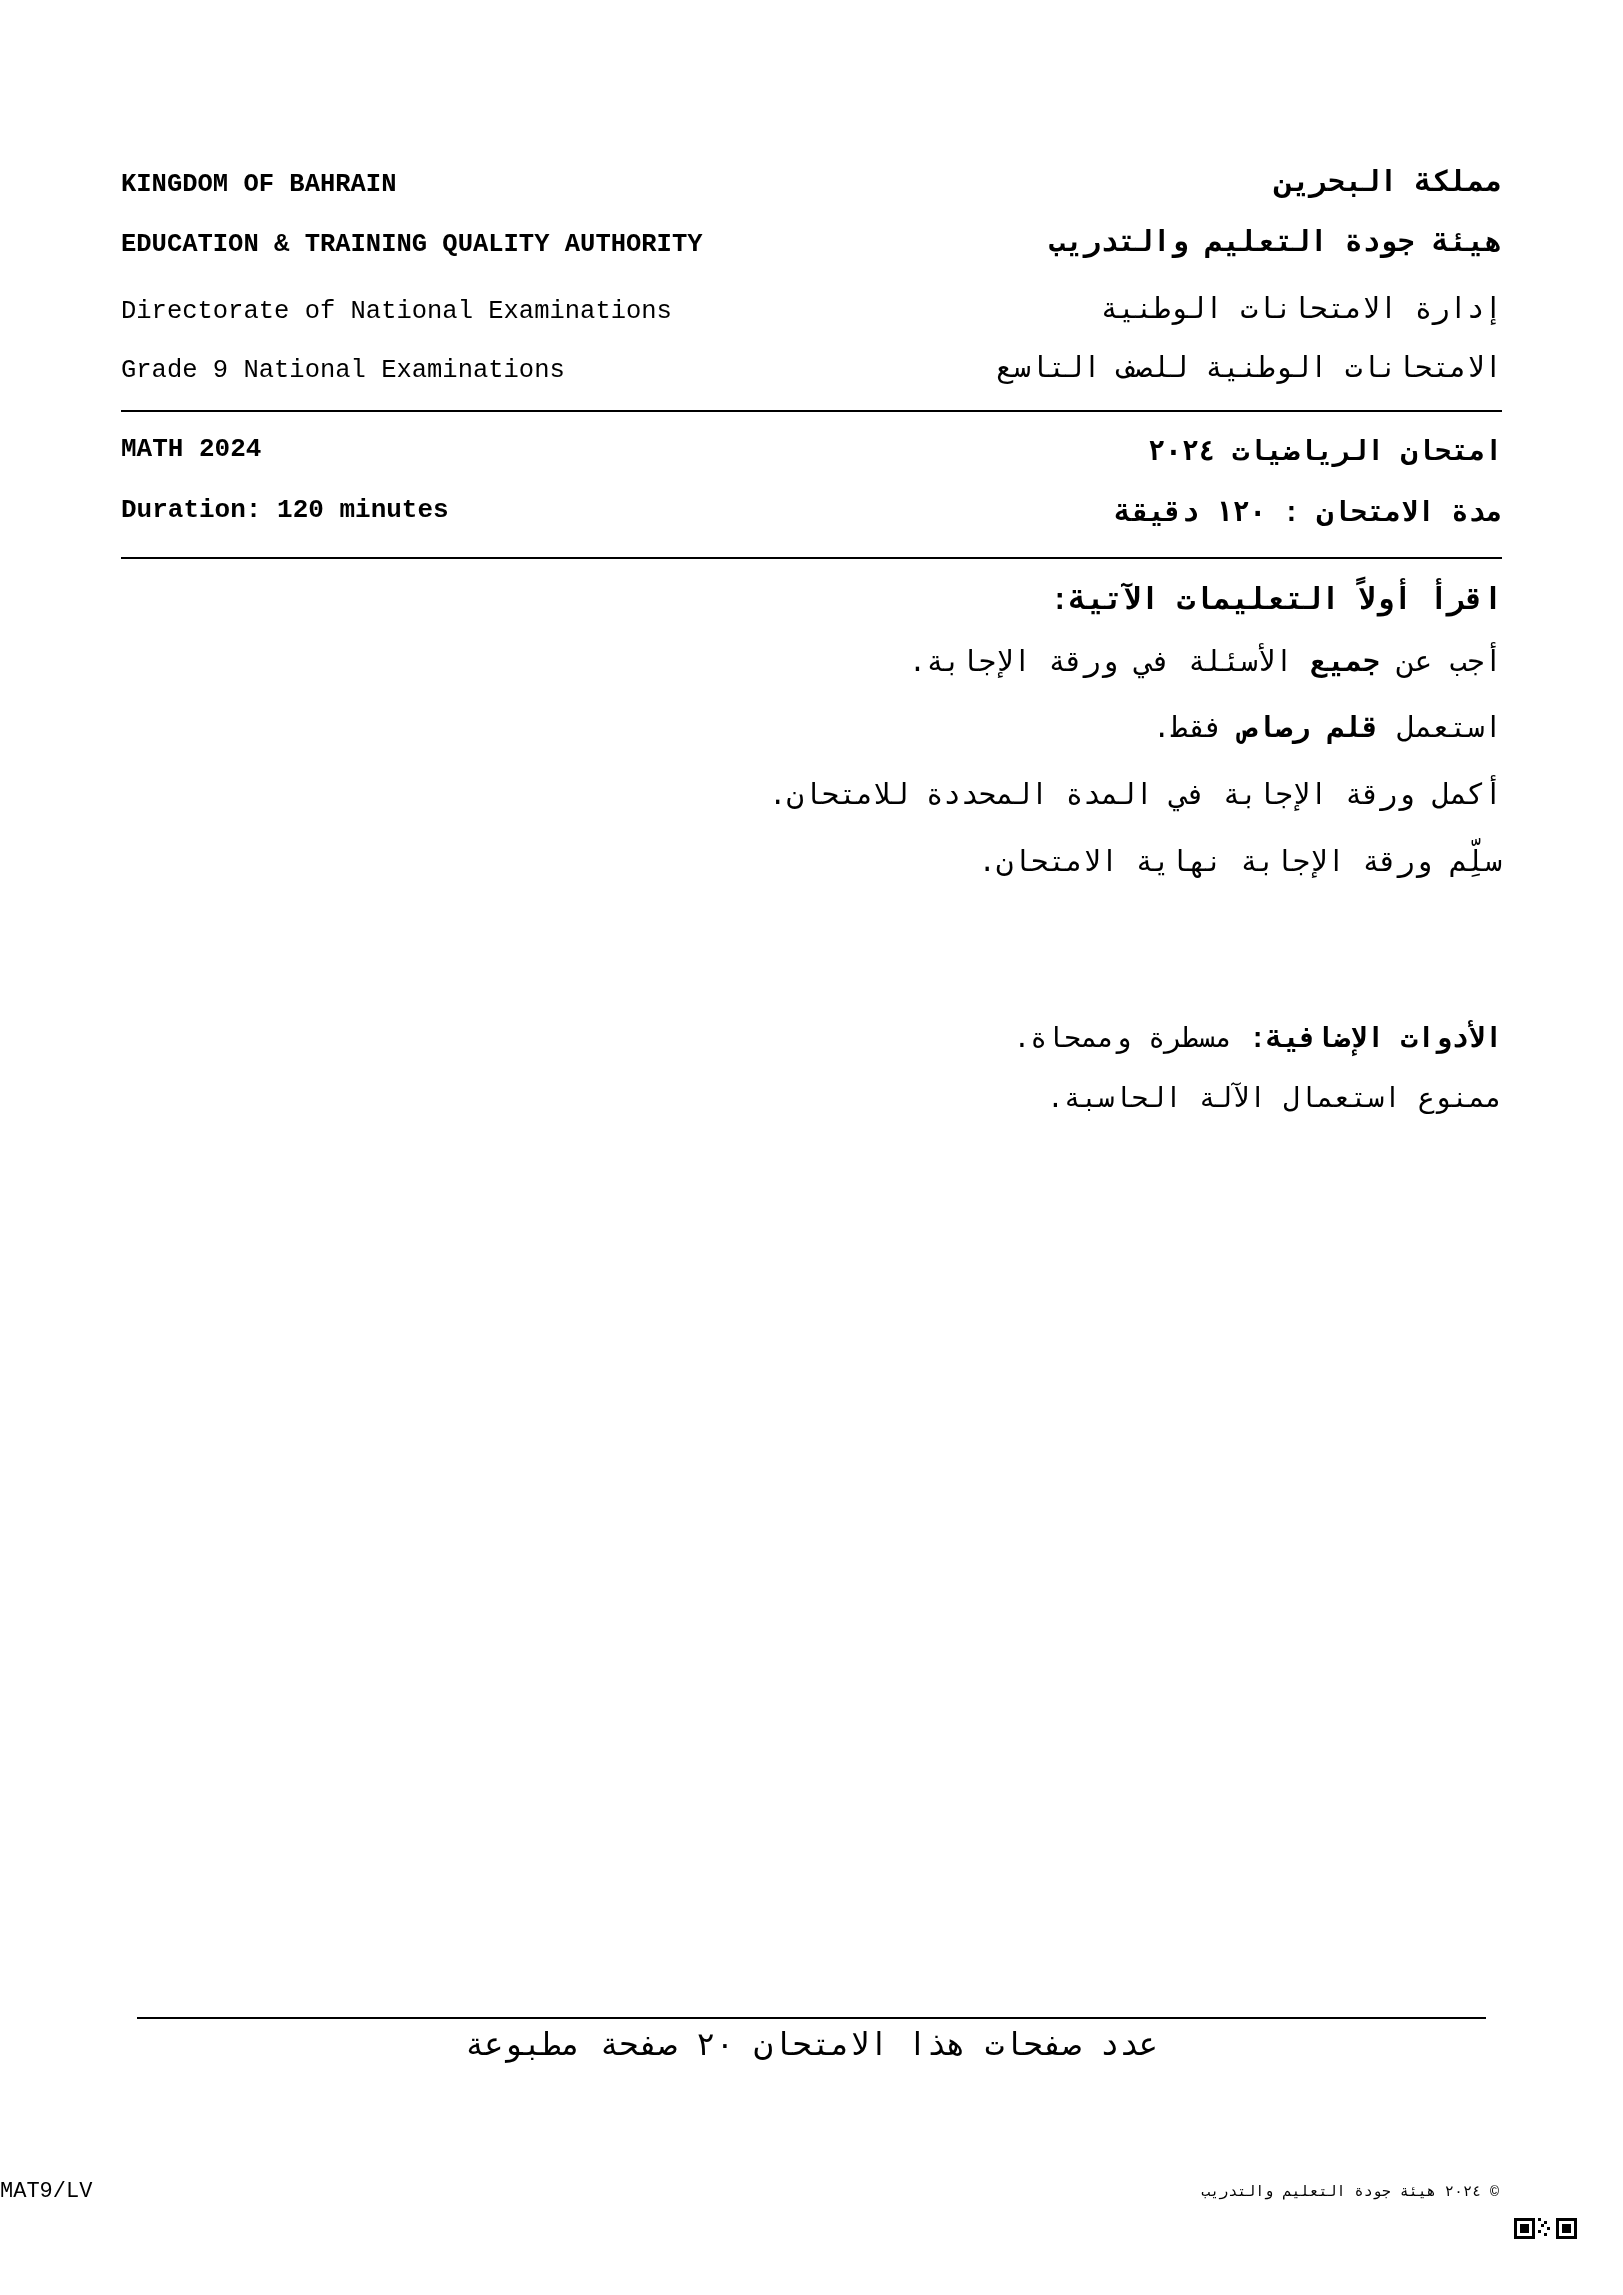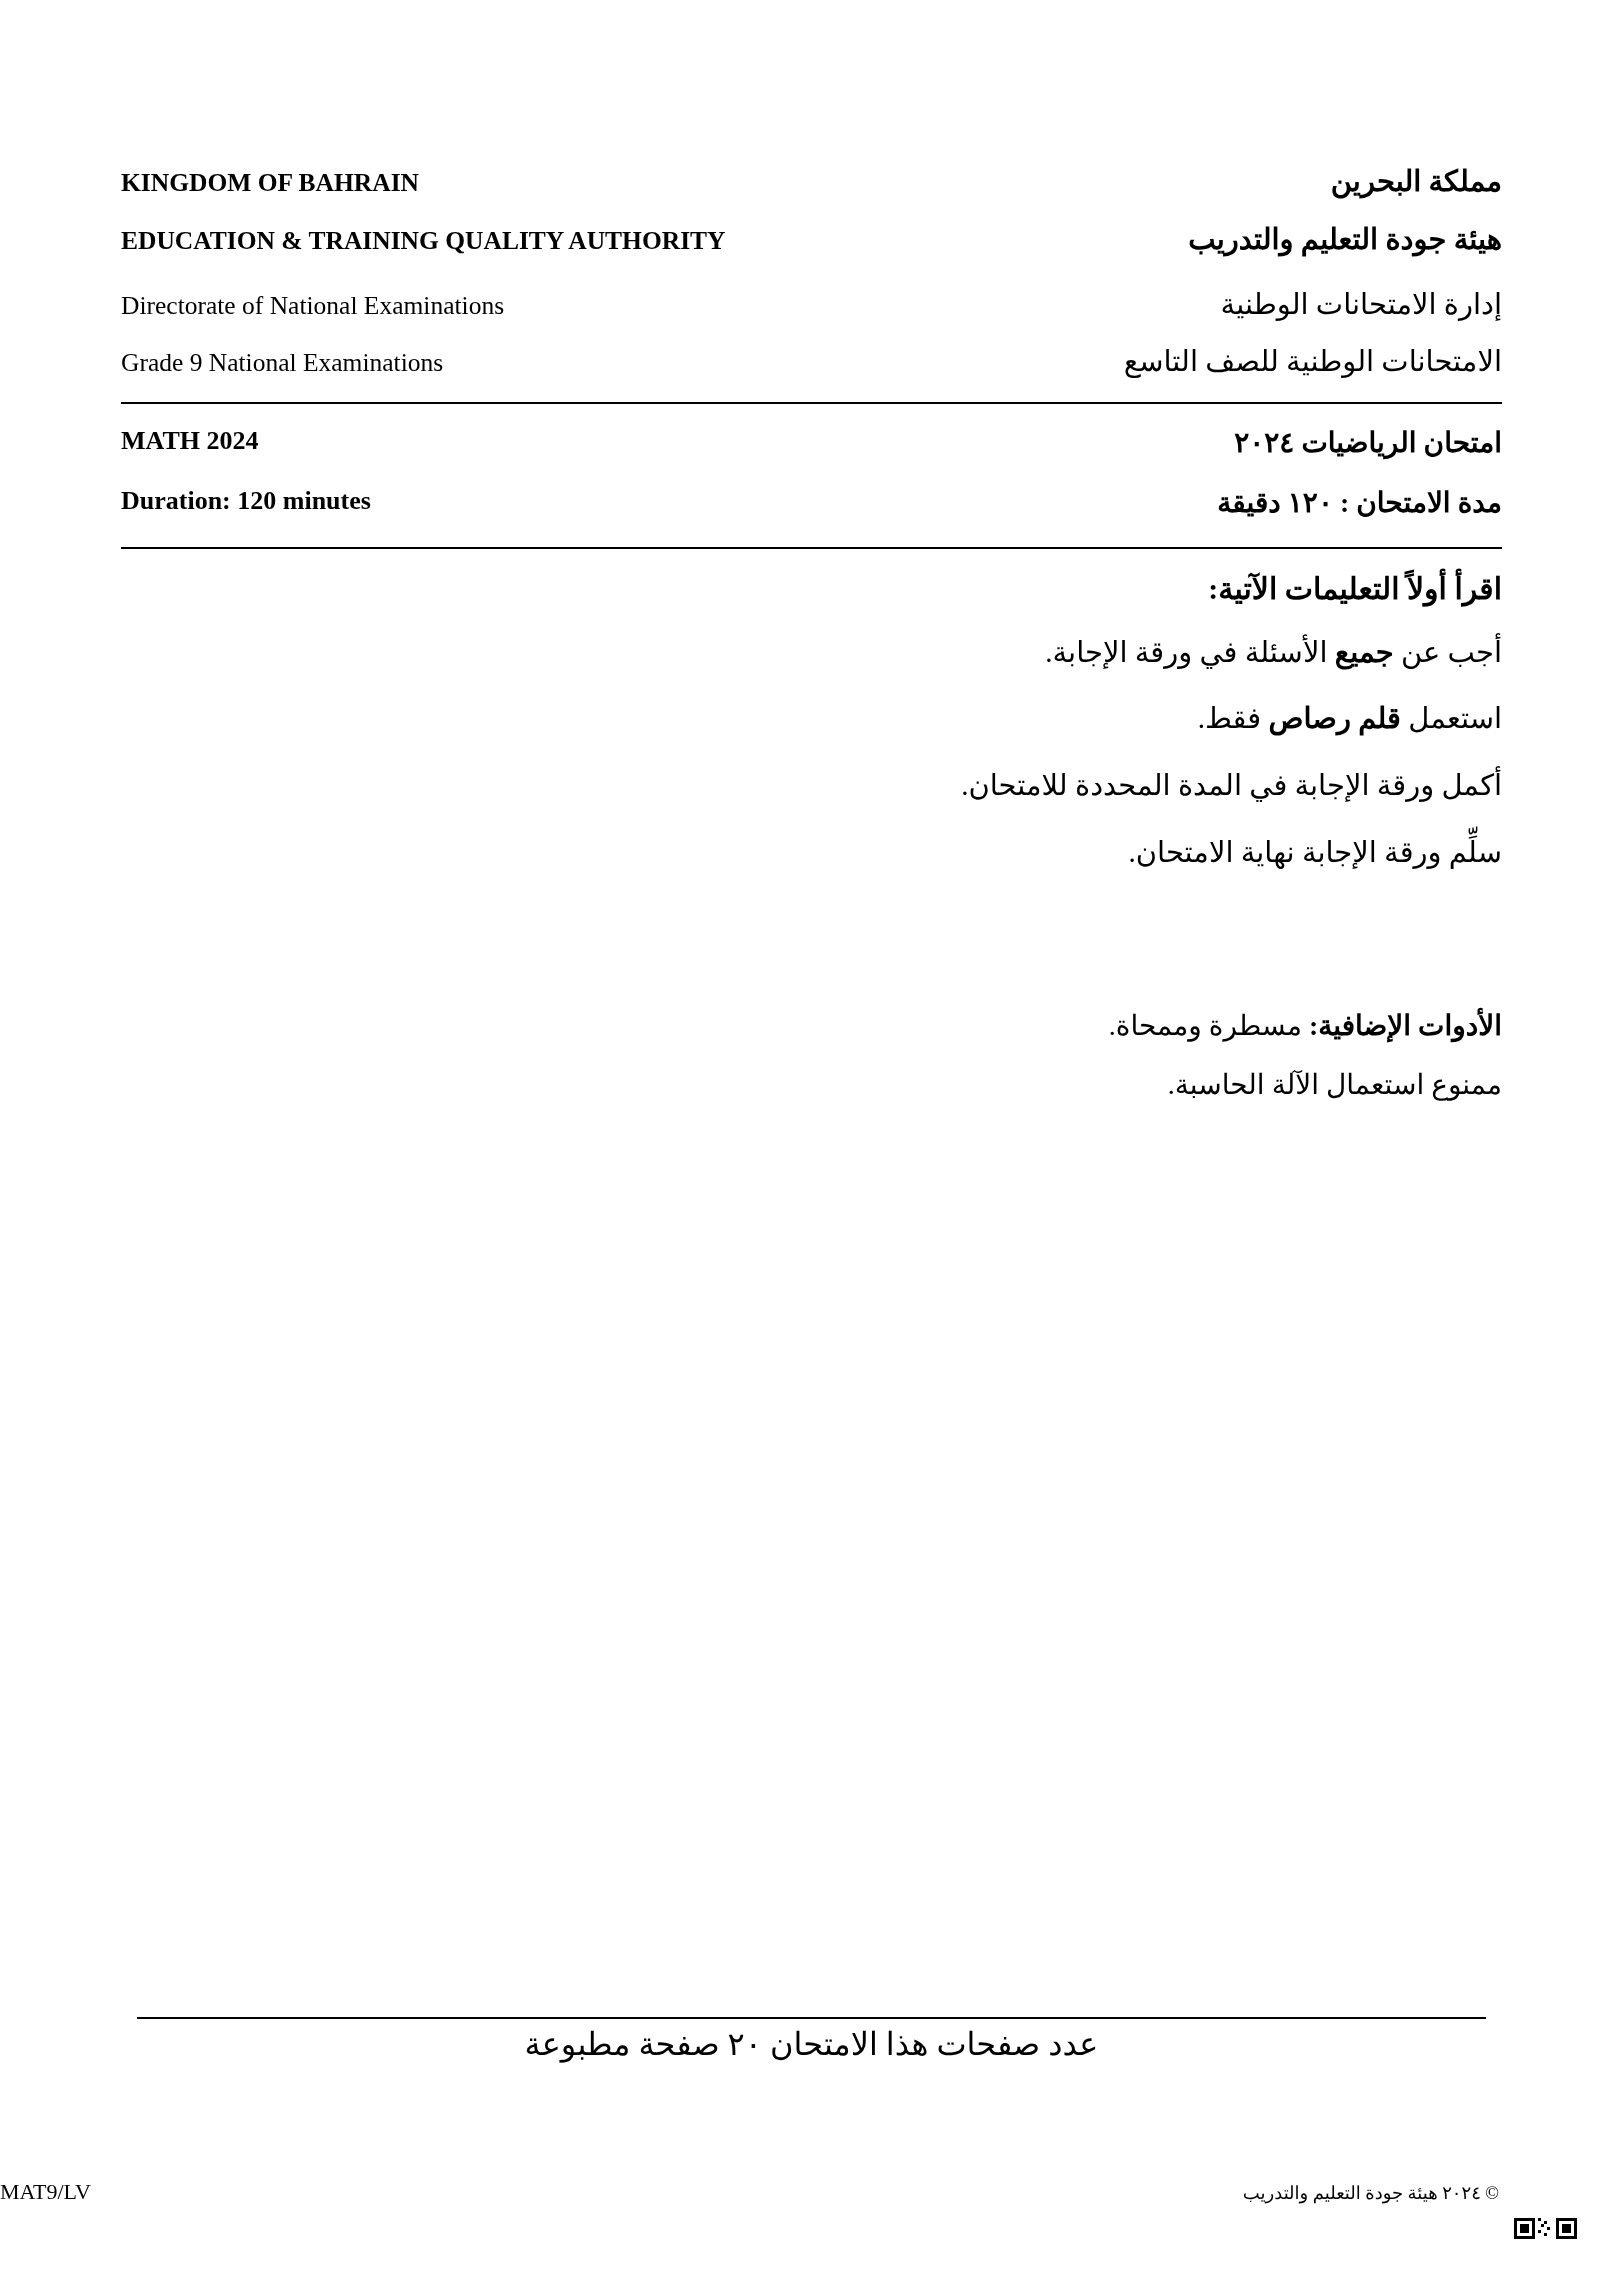--- a/index.html
+++ b/index.html
@@ -6,21 +6,21 @@
     margin: 0;
     padding: 0;
     background: #ffffff;
   }
   .page {
     position: relative;
     width: 1623px;
     height: 2240px;
     background: #ffffff;
     margin: 0 auto;
-    font-family: Liberation Serif, serif;
+    font-family: Liberation Mono, monospace;
     color: #000000;
     box-sizing: border-box;
     overflow: hidden;
   }
   .content {
     position: absolute;
     left: 121px;
     right: 121px;
     top: 164px;
   }
@@ -118,21 +118,21 @@
     left: 0;
     right: 0;
     top: 2179px;
     font-size: 22px;
     direction: ltr;
   }
   .footer-copy {
     position: absolute;
     right: 124px;
     top: 2182px;
-    font-size: 18px;
+    font-size: 15px;
     direction: rtl;
     text-align: right;
     margin-left: 42px;
   }
   .qr {
     position: absolute;
     right: 46px;
     top: 2218px;
     width: 63px;
     height: 63px;

